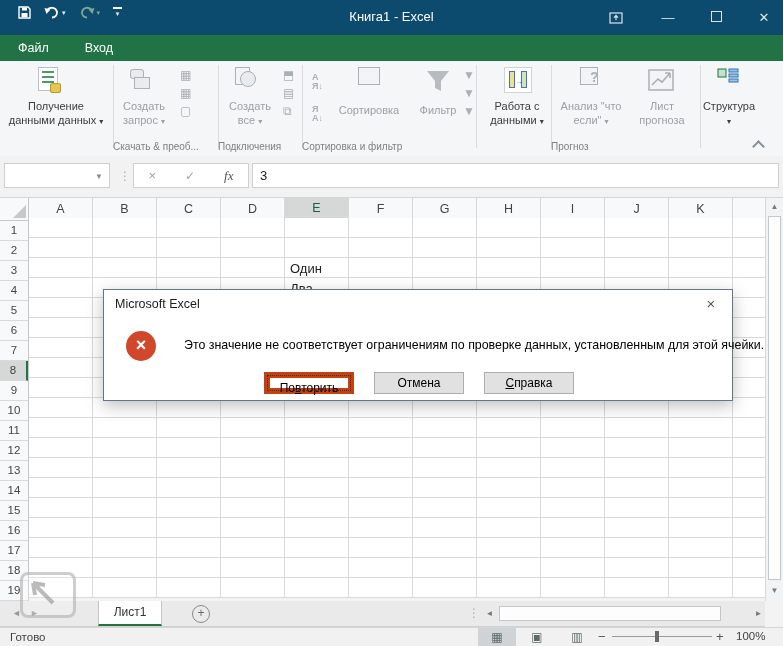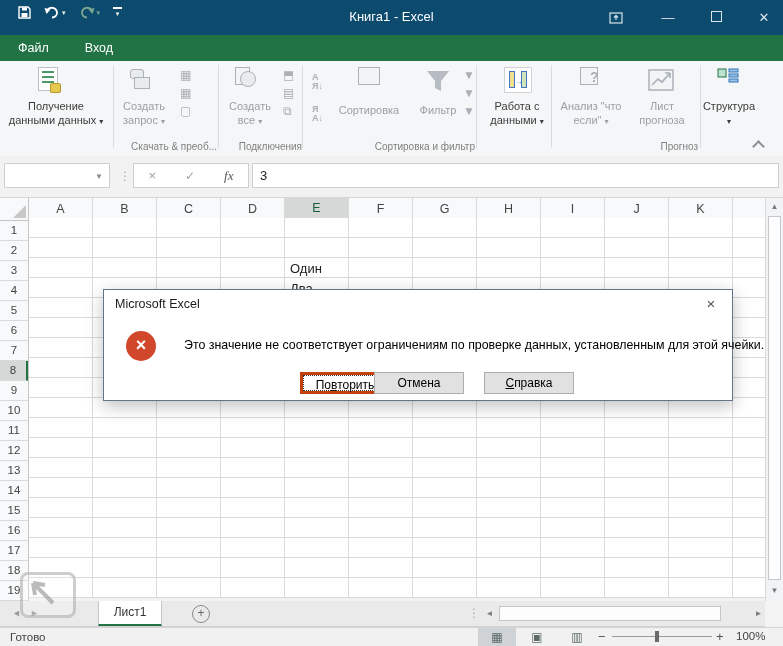--- a/index.html
+++ b/index.html
@@ -23,21 +23,21 @@
   #tab-file{color:#fff;font-size:12.5px;padding:0 18px;display:flex;align-items:center;margin-right:8px;}
   #tellme{display:flex;align-items:center;gap:6px;color:#bdd4e0;font-size:12.5px;padding:0 10px;white-space:nowrap;}
   #signin{color:#fff;font-size:12.5px;display:flex;align-items:center;padding:0 10px;white-space:nowrap;}
   .bulb{display:inline-block;width:9px;height:9px;border:1.5px solid #bdd4e0;border-radius:50%;position:relative;}
   .bulb:after{content:"";position:absolute;left:2.5px;top:9px;width:3px;height:3px;background:#bdd4e0;}
   
   #ribbon{left:0;top:61px;width:783px;height:95px;background:#f5f6f7;border-bottom:1px solid #d8d8d8;}
   .gsep{position:absolute;top:4px;bottom:8px;width:1px;background:#dcdcdc;}
   .biglbl{position:absolute;font-size:11px;line-height:14px;text-align:center;color:#3c3c3c;white-space:nowrap;}
   .biglbl.dis{color:#9ba1a6;}
-  .grplbl{position:absolute;top:80px;font-size:10px;color:#808080;white-space:nowrap;text-align:right;}
+  .grplbl{position:absolute;top:80px;font-size:10px;color:#808080;white-space:nowrap;text-align:left;}
   .minicol{position:absolute;display:flex;flex-direction:column;gap:6px;color:#a9b0b6;font-size:12px;line-height:12px;}
   .sortmini{position:absolute;color:#a9b0b6;font-size:9px;line-height:9px;font-weight:bold;}
   .sheet-ico{position:absolute;width:18px;height:22px;background:#fff;border:1px solid #b9c0c6;}
   .sheet-ico i{position:absolute;left:3px;right:3px;height:2px;background:#4e9a67;}
   .sheet-ico .db{position:absolute;right:-4px;bottom:-3px;width:9px;height:8px;background:#e6c84f;border:1px solid #b49a2f;border-radius:3px/2px;}
   .ghostrects{position:absolute;width:20px;height:20px;}
   .ghostrects b{position:absolute;border:1.5px solid #aab1b8;background:#e9ecef;}
   .chev{position:absolute;width:7px;height:7px;border-left:2px solid #8a8f94;border-top:2px solid #8a8f94;transform:rotate(45deg);}
   
   #fbar{left:0;top:156px;width:783px;height:41px;background:#f2f2f2;border-bottom:1px solid #d6d6d6;}
@@ -84,21 +84,21 @@
   
   #wm-box{left:20px;top:572px;width:50px;height:40px;border:3px solid rgba(165,165,165,.55);border-radius:8px;background:rgba(255,255,255,.2);z-index:5;}
   #wm-text{left:64px;top:578px;font-size:30px;font-weight:bold;letter-spacing:2px;color:transparent;-webkit-text-stroke:2px rgba(175,175,175,.55);z-index:5;white-space:nowrap;}
   
   #dialog{left:103px;top:289px;width:630px;height:112px;background:#fff;border:1px solid #65748b;box-sizing:border-box;box-shadow:0 5px 16px rgba(0,0,0,.25);z-index:10;}
   #dlg-title{position:absolute;left:11px;top:7px;font-size:12.5px;color:#1a1a1a;}
   #dlg-close{position:absolute;right:8px;top:2px;width:26px;height:24px;text-align:center;font-size:15px;color:#555;line-height:24px;}
   #dlg-icon{position:absolute;left:22px;top:41px;width:30px;height:30px;border-radius:50%;background:#d0472c;color:#fff;text-align:center;font-size:18px;font-weight:bold;line-height:29px;}
   #dlg-msg{position:absolute;left:80px;top:48px;font-size:12.4px;color:#000;white-space:nowrap;}
   .dlg-btn{position:absolute;top:82px;width:90px;height:22px;background:#e1e1e1;border:1px solid #adadad;box-sizing:border-box;text-align:center;font-size:12px;color:#000;line-height:20px;}
-  .dlg-btn.focus{border:3px solid #c2410c;outline:1px dotted #333;outline-offset:-4px;background:#e5f1fb00;margin-left:36px;}
+  .dlg-btn.focus{border:6px solid #c2410c;outline:1px dotted #333;outline-offset:-4px;background:#e5f1fb00;}
   .dlg-btn u{text-decoration:underline;}
   
   svg{display:block;}
 </style>
 </head>
 <body>
 
 <div id="app">
 
   <div id="titlebar" class="abs">

